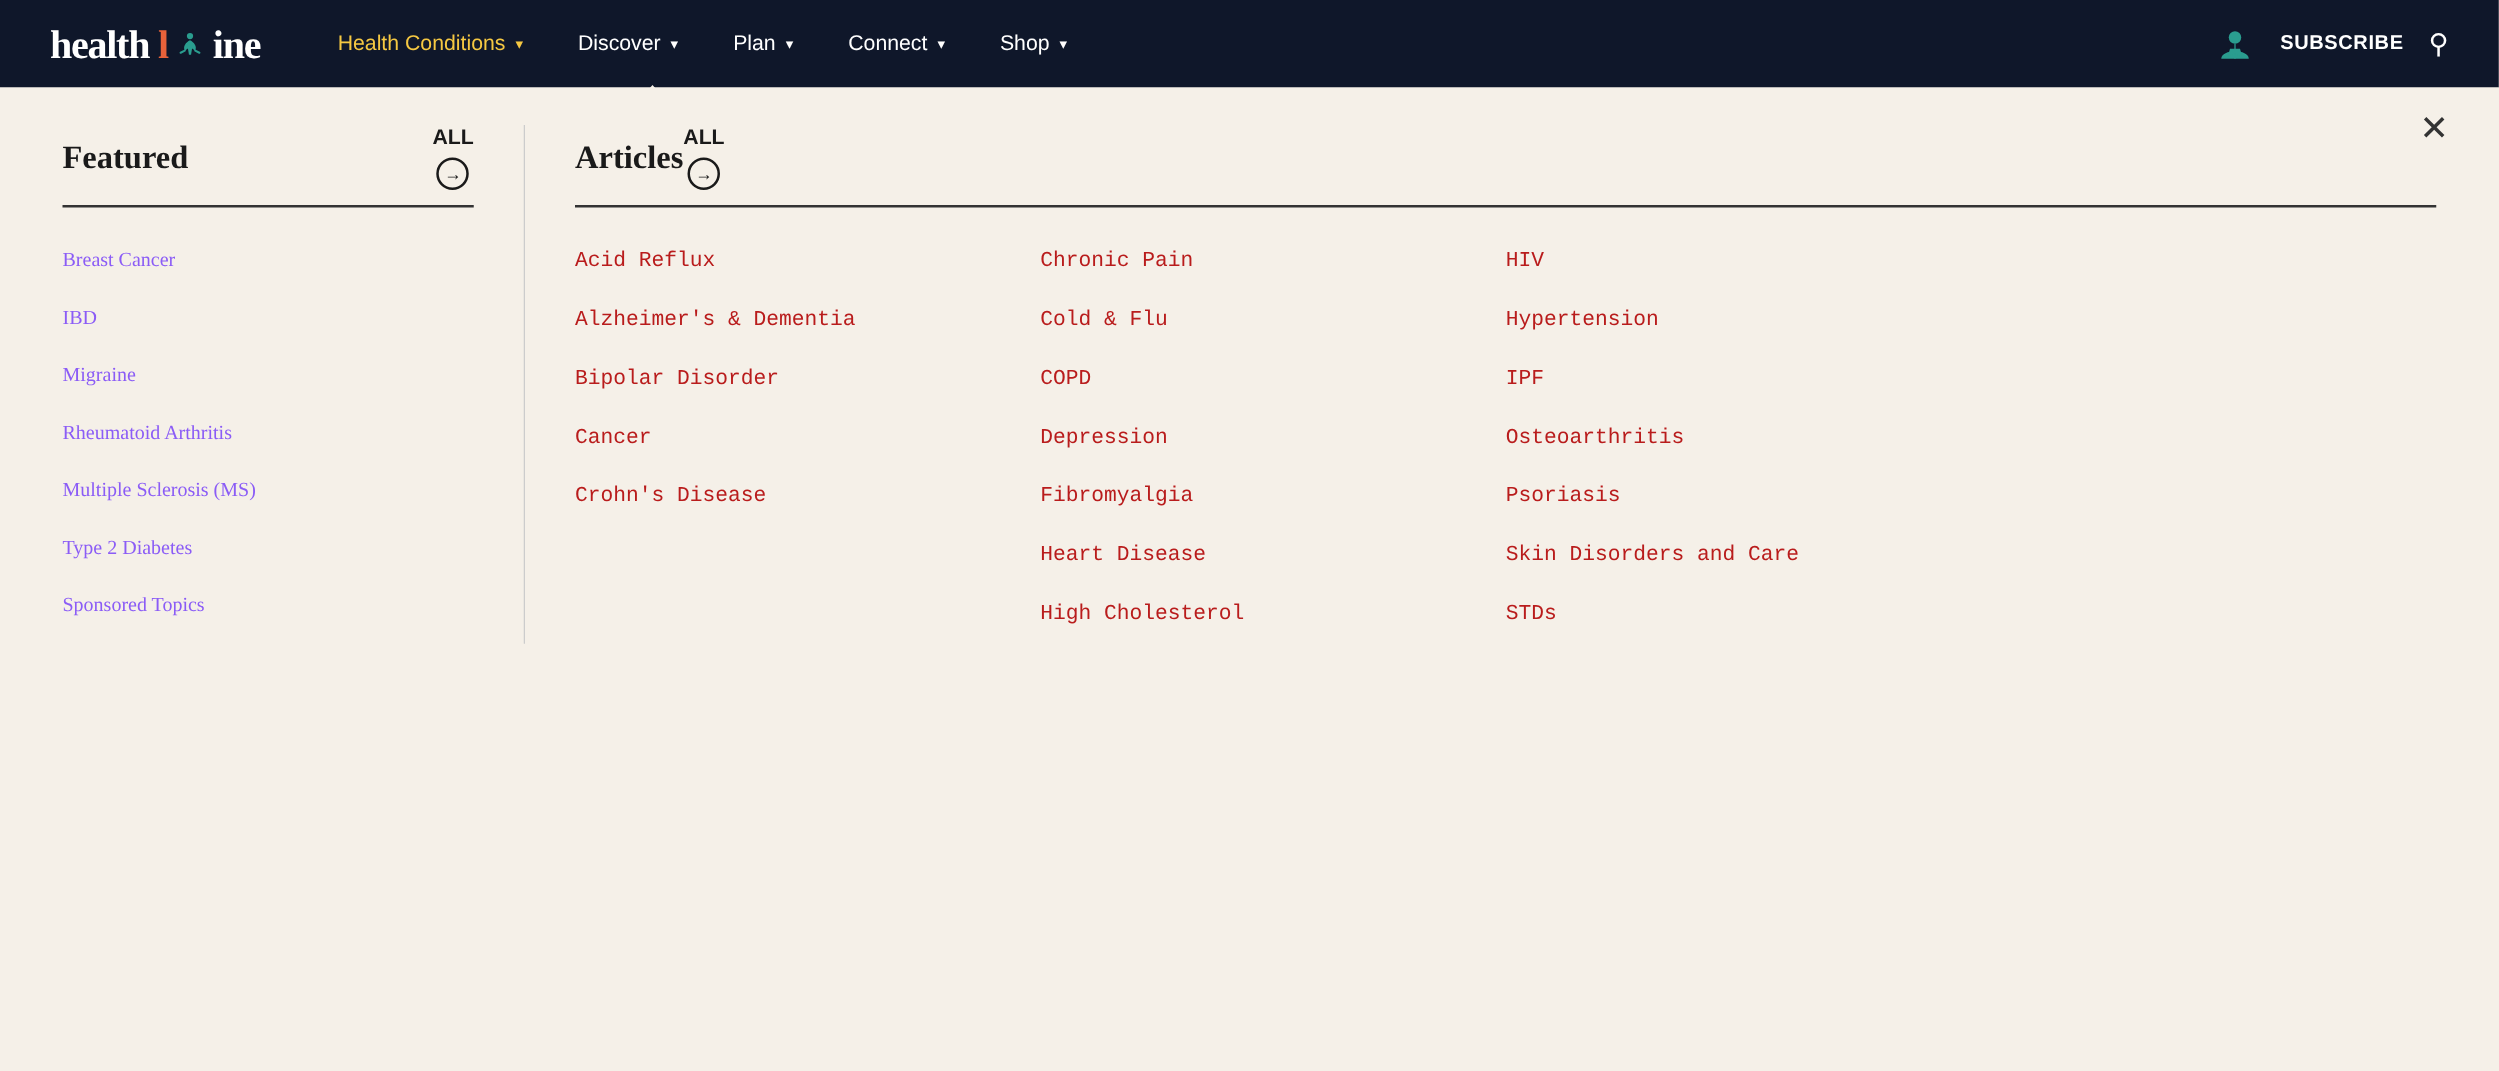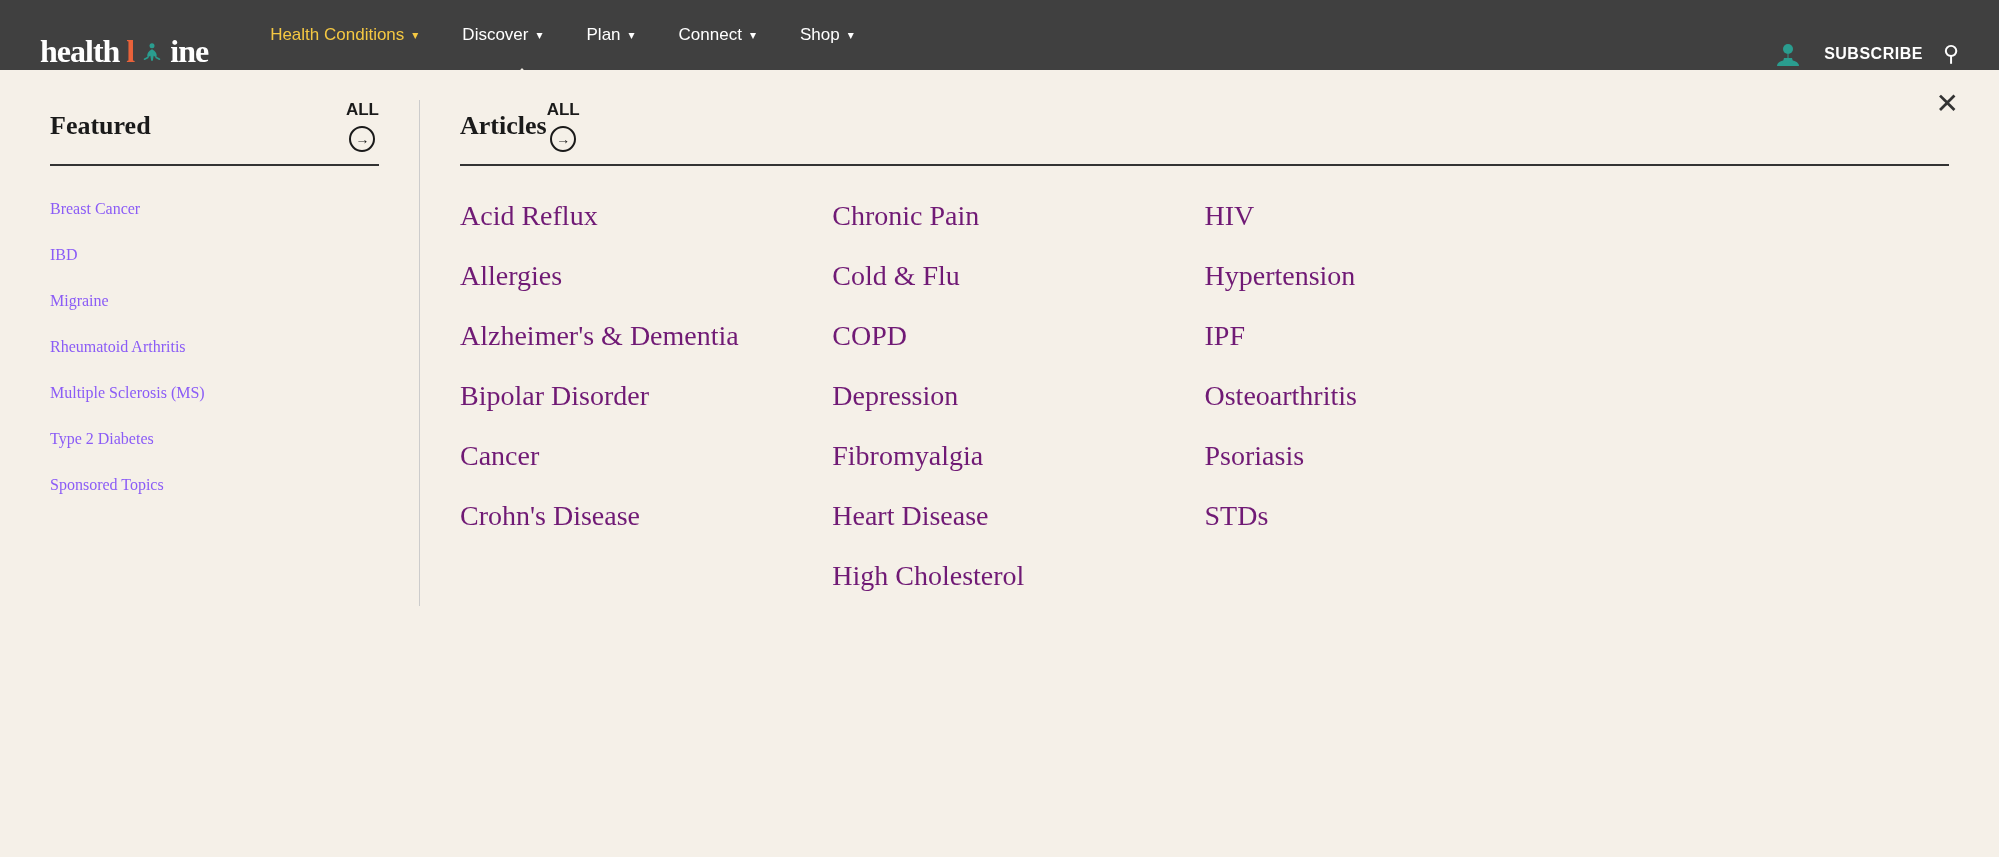--- a/index.html
+++ b/index.html
@@ -1,22 +1,22 @@
 <!DOCTYPE html>
 <html><head>
   <meta charset="utf-8">
   <style>
     * { margin: 0; padding: 0; box-sizing: border-box; }
     body { font-family: 'Georgia', serif; background: #f5f0e8; width: 1999px; min-height: 857px; }
 
     
     .navbar {
-      background: #404040;
-      display: flex;
-      align-items: flex-end;
+      background: #0f172a;
+      display: flex;
+      align-items: center;
       padding: 0 40px;
       height: 70px;
       position: relative;
     }
     .logo {
       font-size: 32px;
       font-weight: bold;
       color: #ffffff;
       font-family: 'Georgia', serif;
       margin-right: 40px;
@@ -175,23 +175,23 @@
     }
     .articles-grid {
       display: grid;
       grid-template-columns: repeat(4, 1fr);
       gap: 0;
     }
     .articles-col {
       padding-right: 20px;
     }
     .article-item {
-      font-size: 28px;
-      font-family: Liberation Serif, serif;
-      color: #701a75;
+      font-size: 17px;
+      font-family: Liberation Mono, monospace;
+      color: #b91c1c;
       padding: 14px 0;
       cursor: pointer;
       display: block;
     }
   </style>
 </head>
 <body>
 
 <nav class="navbar">
 
@@ -274,21 +274,20 @@
       <span class="section-title">Articles</span>
       <a class="all-link">
         <span>ALL</span>
         <span class="arrow-circle">→</span>
       </a>
     </div>
     <div class="articles-grid">
 
       <div class="articles-col">
         <a class="article-item">Acid Reflux</a>
-        <a class="article-item">Allergies</a>
         <a class="article-item">Alzheimer's &amp; Dementia</a>
         <a class="article-item">Bipolar Disorder</a>
         <a class="article-item">Cancer</a>
         <a class="article-item">Crohn's Disease</a>
       </div>
 
       <div class="articles-col">
         <a class="article-item">Chronic Pain</a>
         <a class="article-item">Cold &amp; Flu</a>
         <a class="article-item">COPD</a>
@@ -297,19 +296,20 @@
         <a class="article-item">Heart Disease</a>
         <a class="article-item">High Cholesterol</a>
       </div>
 
       <div class="articles-col">
         <a class="article-item">HIV</a>
         <a class="article-item">Hypertension</a>
         <a class="article-item">IPF</a>
         <a class="article-item">Osteoarthritis</a>
         <a class="article-item">Psoriasis</a>
+        <a class="article-item">Skin Disorders and Care</a>
         <a class="article-item">STDs</a>
       </div>
 
       <div class="articles-col"></div>
     </div>
   </div>
 </div>
 
 </body></html>

